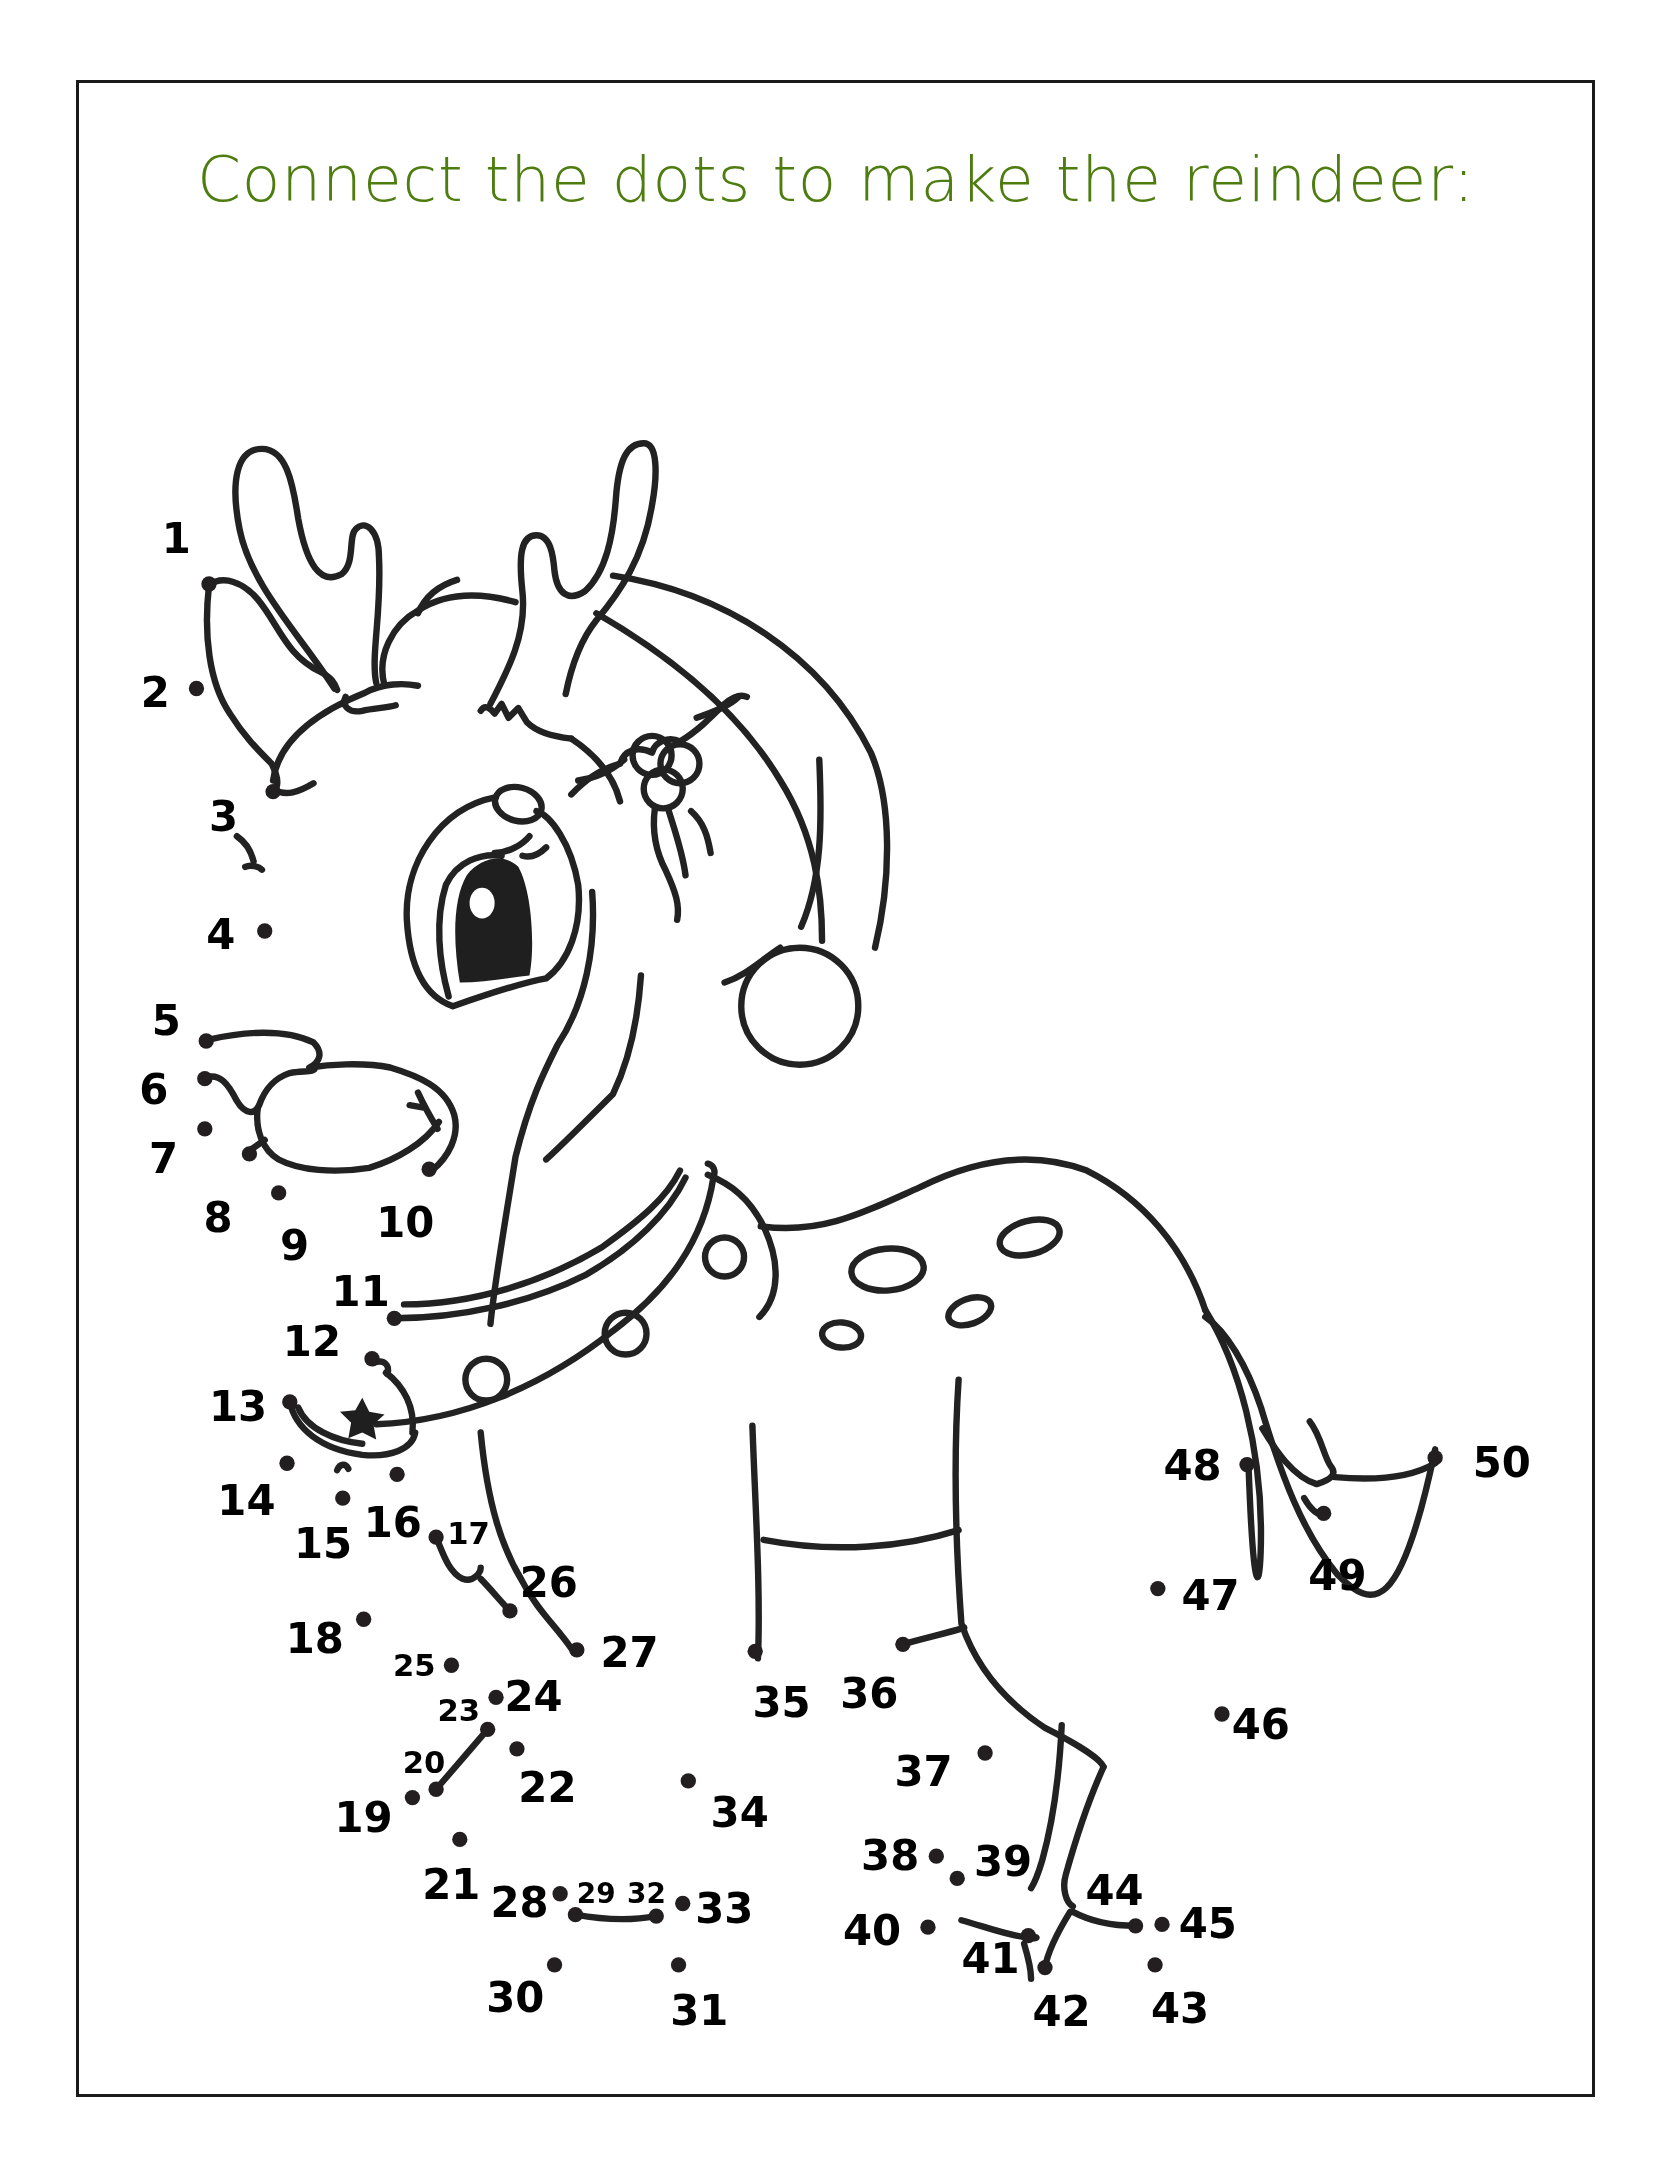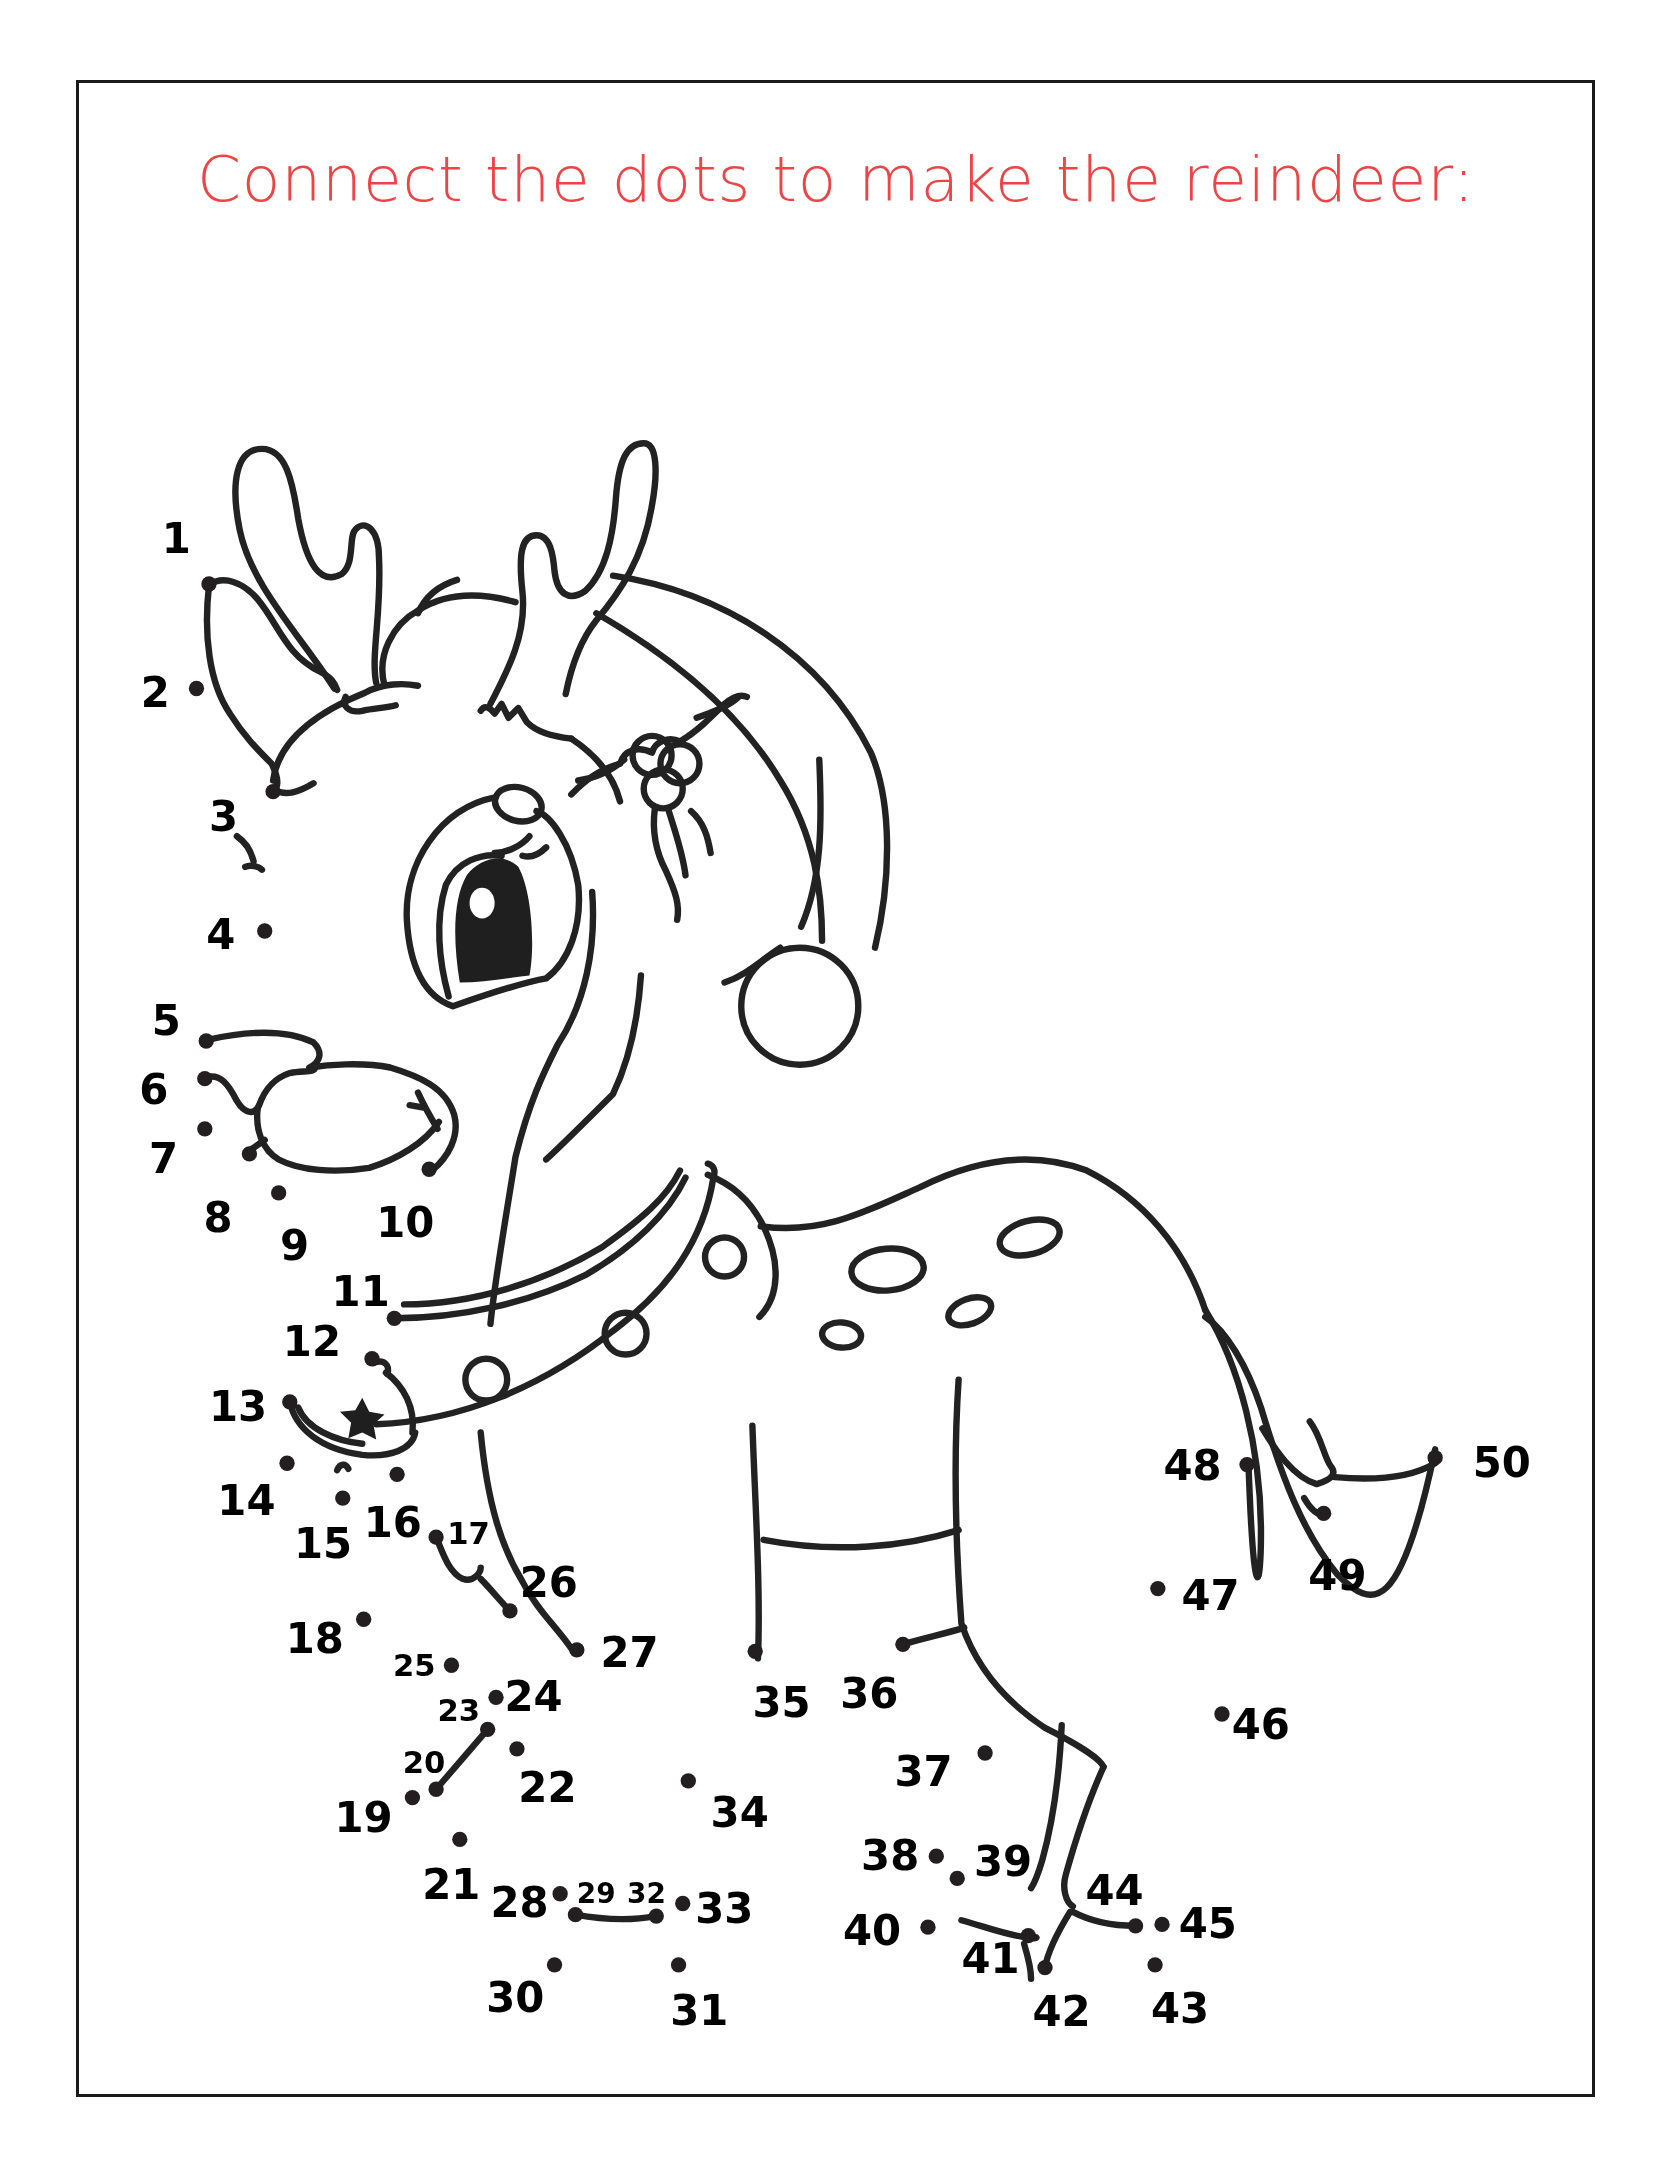--- a/index.html
+++ b/index.html
@@ -5,21 +5,21 @@
   html, body { margin: 0; padding: 0; background: #ffffff; }
   body { width: 1672px; height: 2181px; position: relative; overflow: hidden; }
   .page { position: absolute; left: 0; top: 0; width: 1672px; height: 2181px; }
   .frame {
     position: absolute; left: 76px; top: 80px; width: 1519px; height: 2017px;
     border: 3.4px solid #1a1a1a; box-sizing: border-box;
   }
   .title {
     position: absolute; left: 0; width: 1672px; top: 143px; text-align: center;
     font-family: "DejaVu Sans", sans-serif; font-weight: 300; font-size: 63px;
-    color: #ef4444; letter-spacing: 0.9px; margin: 0;
+    color: #4d7c0f; letter-spacing: 0.9px; margin: 0;
   }
   svg.art { position: absolute; left: 0; top: 0; width: 1672px; height: 2181px; }
   .ln { fill: none; stroke: #222222; stroke-width: 4.6; stroke-linecap: round; stroke-linejoin: round; }
   .fill-dark { fill: #1f1f1f; }
   .dot { fill: #231f20; }
   .lbl { font-family: "DejaVu Sans", sans-serif; font-weight: bold; fill: #000000; }
 </style>
 </head>
 <body>
 

